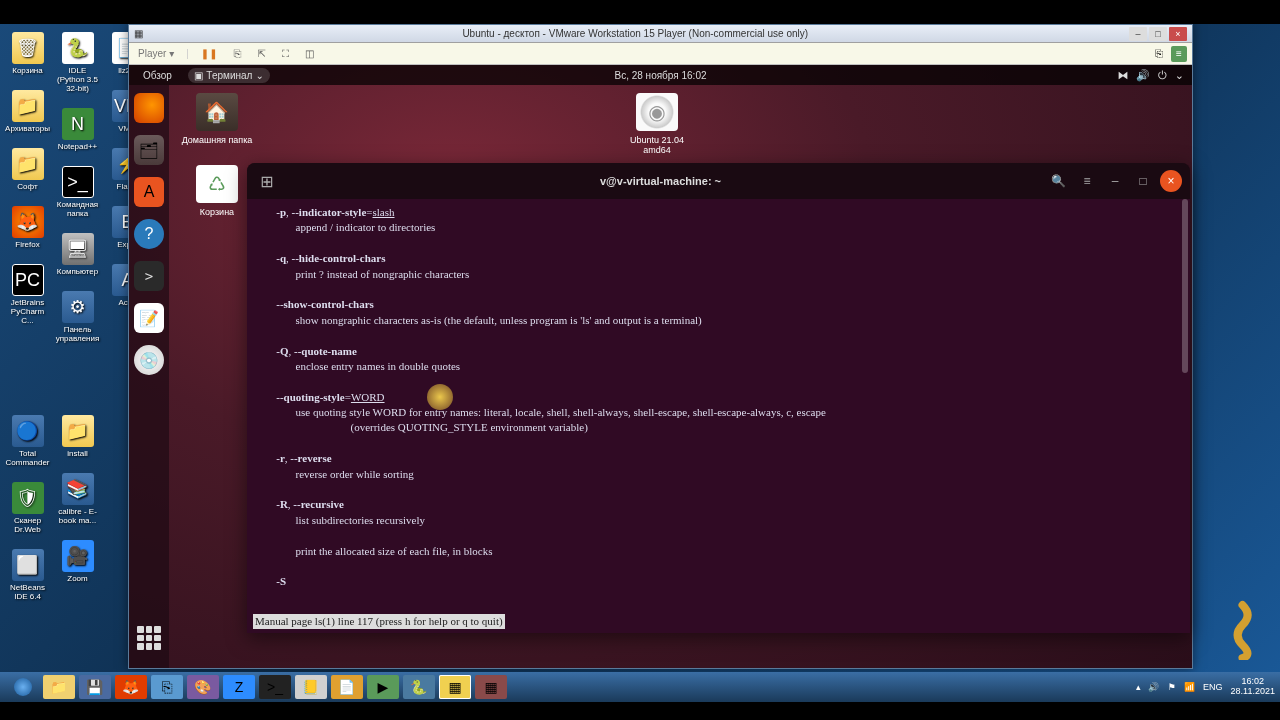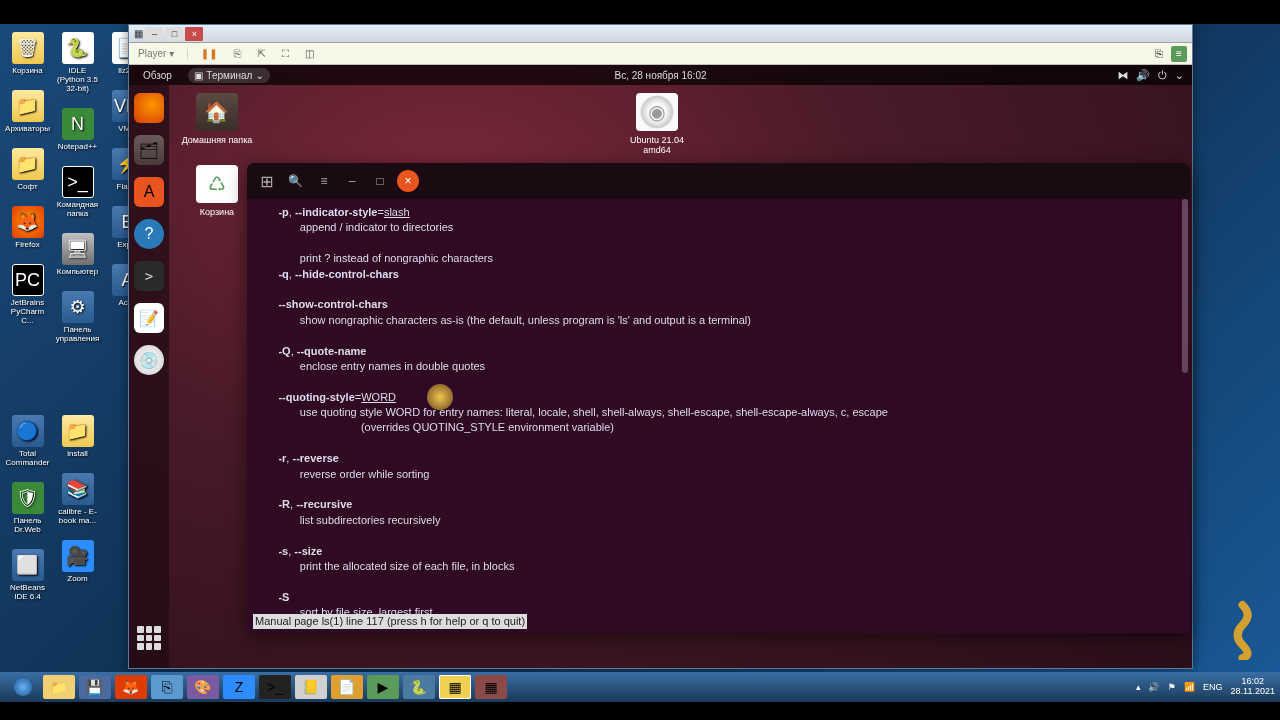--- a/index.html
+++ b/index.html
@@ -78,21 +78,21 @@
 
 
 .term-window { position: absolute; left: 118px; top: 98px; right: 2px; height: 470px; background: #2a0e1a; border-radius: 8px 8px 0 0; overflow: hidden; box-shadow: 0 5px 20px rgba(0,0,0,0.5); }
 .term-header { height: 36px; background: #1a0a12; display: flex; align-items: center; padding: 0 8px; }
 .term-newtab { width: 24px; height: 24px; border-radius: 4px; cursor: pointer; display: flex; align-items: center; justify-content: center; color: #aaa; }
 .term-title { flex: 1; text-align: center; color: #ddd; font-size: 11px; font-weight: 600; }
 .term-ctrl { width: 22px; height: 22px; border-radius: 50%; margin-left: 6px; cursor: pointer; display: flex; align-items: center; justify-content: center; color: #aaa; font-size: 12px; }
 .term-ctrl.menu { border-radius: 4px; }
 .term-ctrl.close-t { background: #e95420; color: #fff; }
 
-.term-body { height: calc(100% - 36px); background: #300a24; color: #dde; font-family: Liberation Sans, sans-serif; font-size: 11px; line-height: 1.4; padding: 6px 10px; overflow: hidden; position: relative; }
+.term-body { height: calc(100% - 36px); background: #300a24; color: #dde; font-family: Liberation Serif, serif; font-size: 11px; line-height: 1.4; padding: 6px 10px; overflow: hidden; position: relative; }
 .man-line { white-space: pre; }
 .opt { font-weight: bold; color: #dde; }
 .arg { color: #dde; text-decoration: underline; }
 .statusbar { position: absolute; bottom: 4px; left: 6px; background: #ddd; color: #222; padding: 0 2px; }
 .highlight { position: absolute; left: 180px; top: 185px; width: 26px; height: 26px; border-radius: 50%; background: radial-gradient(circle, rgba(255,220,80,0.9), rgba(255,200,40,0.3)); pointer-events: none; }
 
 .scrollbar { position: absolute; right: 2px; top: 0; width: 6px; height: 40%; background: rgba(255,255,255,0.25); border-radius: 3px; }
 
 
 .snake { position: absolute; right: 15px; bottom: 60px; width: 45px; height: 60px; }
@@ -127,21 +127,21 @@
         <div>JetBrains PyCharm C...</div>
       </div>
   </div>
   <div class="win-icon-col" style="left:5px; top:415px">
     <div class="win-icon">
         <div class="ico ico-app">🔵</div>
         <div>Total Commander</div>
       </div>
     <div class="win-icon">
         <div class="ico ico-green">🛡</div>
-        <div>Панель Dr.Web</div>
+        <div>Сканер Dr.Web</div>
       </div>
     <div class="win-icon">
         <div class="ico ico-app">⬜</div>
         <div>NetBeans IDE 6.4</div>
       </div>
   </div>
   <div class="win-icon-col" style="left:55px; top:32px">
     <div class="win-icon">
         <div class="ico ico-doc">🐍</div>
         <div>IDLE (Python 3.5 32-bit)</div>
@@ -202,20 +202,21 @@
 
   <div class="snake">
     <svg viewBox="0 0 40 60">
         <path d="M20 5 Q30 15 20 25 Q10 35 20 45 Q30 55 20 58" stroke="#d4a030" stroke-width="8" fill="none" stroke-linecap="round"></path>
       </svg>
   </div>
 
   <div class="vm-window">
     <div class="vm-title">
       <span>▦</span>
+      <span class="vm-title-text">Ubuntu - десктоп - VMware Workstation 15 Player (Non-commercial use only)</span>
       <span class="vm-btn vm-min">–</span>
       <span class="vm-btn vm-max">□</span>
       <span class="vm-btn vm-close">×</span>
     </div>
     <div class="vm-toolbar">
       <span class="vm-tool play"><span>Player</span> ▾</span>
       <span style="color:#ccc">|</span>
       <span class="vm-tool" style="color:#d97720">❚❚</span>
       <span class="vm-tool">⎘</span>
       <span class="vm-tool">⇱</span>
@@ -279,55 +280,54 @@
           </div>
       </div>
       <div class="ubuntu-ditem" style="position:absolute; left:48px; top:100px">
           <div class="di di-trash">♺</div>
           <div>Корзина</div>
         </div>
 
       <div class="term-window">
         <div class="term-header">
           <span class="term-newtab">⊞</span>
+          <span class="term-title">v@v-virtual-machine: ~</span>
           <span class="term-ctrl">🔍</span>
           <span class="term-ctrl menu">≡</span>
           <span class="term-ctrl">–</span>
           <span class="term-ctrl">□</span>
           <span class="term-ctrl close-t">×</span>
         </div>
         <div class="term-body">
           <div id="man-content">
               <div class="man-line">       <span class="opt">-p</span>, <span class="opt">--indicator-style</span>=<span class="arg">slash</span></div>
               <div class="man-line">              append / indicator to directories</div>
               <div class="man-line"> </div>
+              <div class="man-line">       <span class="opt">-q</span>, <span class="opt">--hide-control-chars</span></div>
               <div class="man-line">              print ? instead of nongraphic characters</div>
-              <div class="man-line">       <span class="opt">-q</span>, <span class="opt">--hide-control-chars</span></div>
               <div class="man-line"> </div>
               <div class="man-line">       <span class="opt">--show-control-chars</span></div>
               <div class="man-line">              show nongraphic characters as-is (the default, unless program is 'ls' and output is a terminal)</div>
               <div class="man-line"> </div>
               <div class="man-line">       <span class="opt">-Q</span>, <span class="opt">--quote-name</span></div>
               <div class="man-line">              enclose entry names in double quotes</div>
               <div class="man-line"> </div>
               <div class="man-line">       <span class="opt">--quoting-style</span>=<span class="arg">WORD</span></div>
               <div class="man-line">              use quoting style WORD for entry names: literal, locale, shell, shell-always, shell-escape, shell-escape-always, c, escape</div>
               <div class="man-line">                                  (overrides QUOTING_STYLE environment variable)</div>
               <div class="man-line"> </div>
               <div class="man-line">       <span class="opt">-r</span>, <span class="opt">--reverse</span></div>
               <div class="man-line">              reverse order while sorting</div>
               <div class="man-line"> </div>
               <div class="man-line">       <span class="opt">-R</span>, <span class="opt">--recursive</span></div>
               <div class="man-line">              list subdirectories recursively</div>
               <div class="man-line"> </div>
-              <div class="man-line">       <span class="opt">-s</span>, <span class="opt">--size</span></div>
               <div class="man-line">              print the allocated size of each file, in blocks</div>
               <div class="man-line"> </div>
               <div class="man-line">       <span class="opt">-S</span></div>
-              <div class="man-line">              sort by file size, largest first</div>
               <div class="man-line"> </div>
             </div>
           <div class="highlight"></div>
           <div class="scrollbar"></div>
           <span class="statusbar"> Manual page ls(1) line 117 (press h for help or q to quit)</span>
         </div>
       </div>
     </div>
   </div>
 

